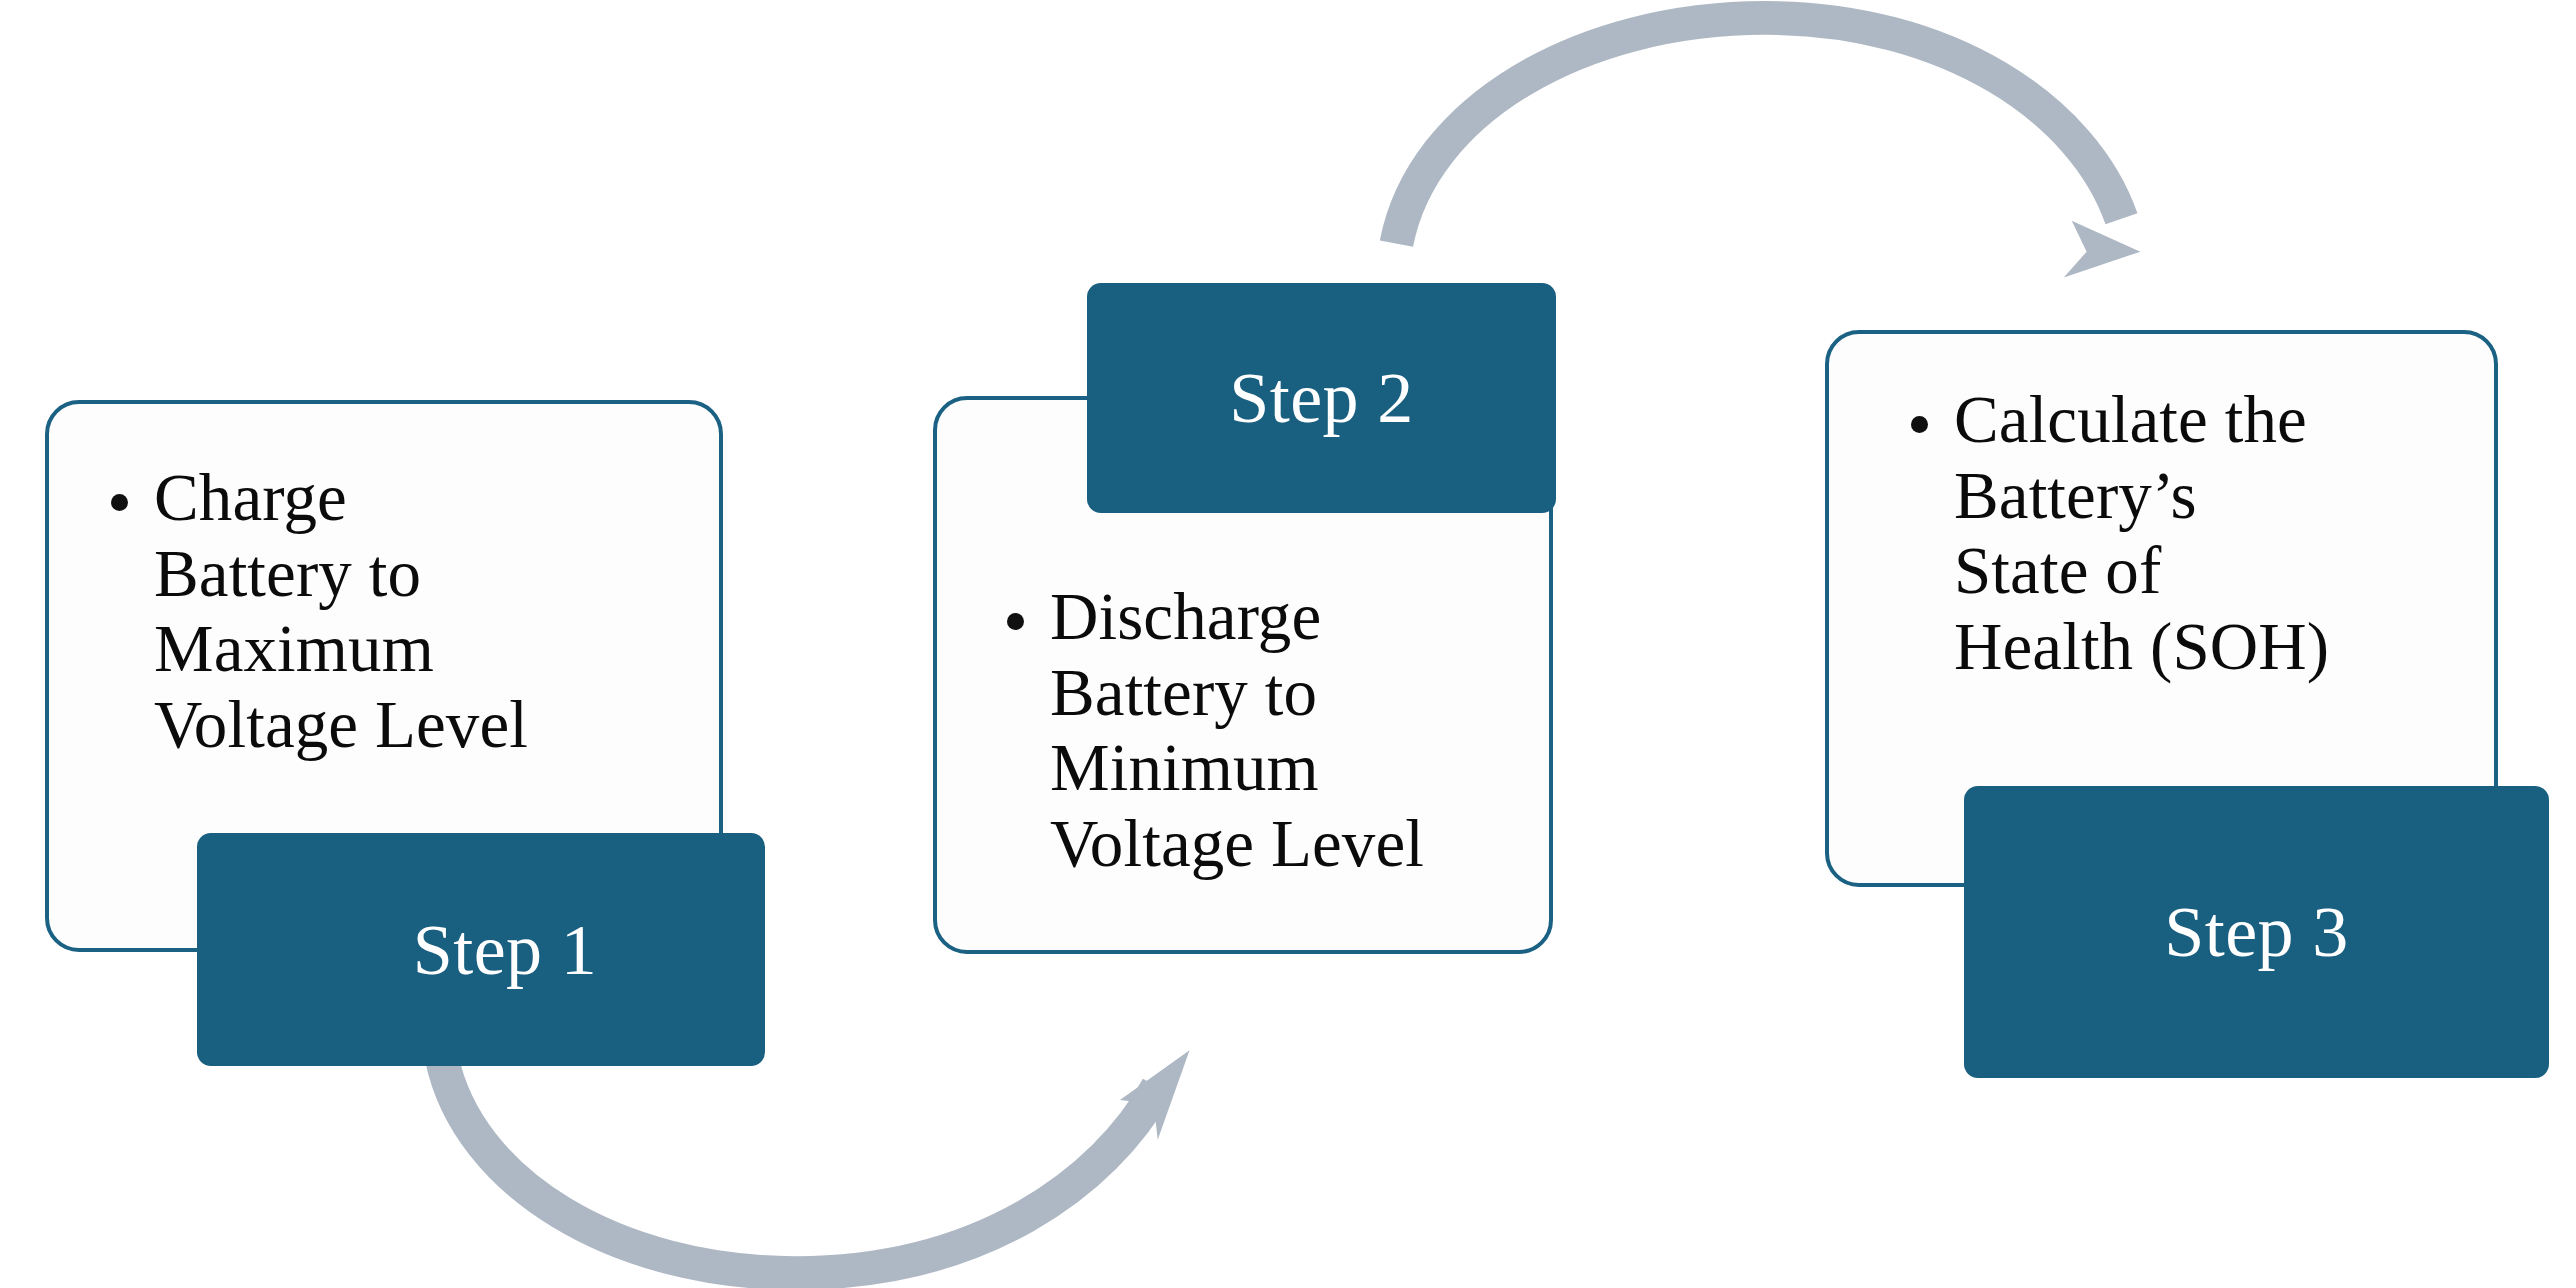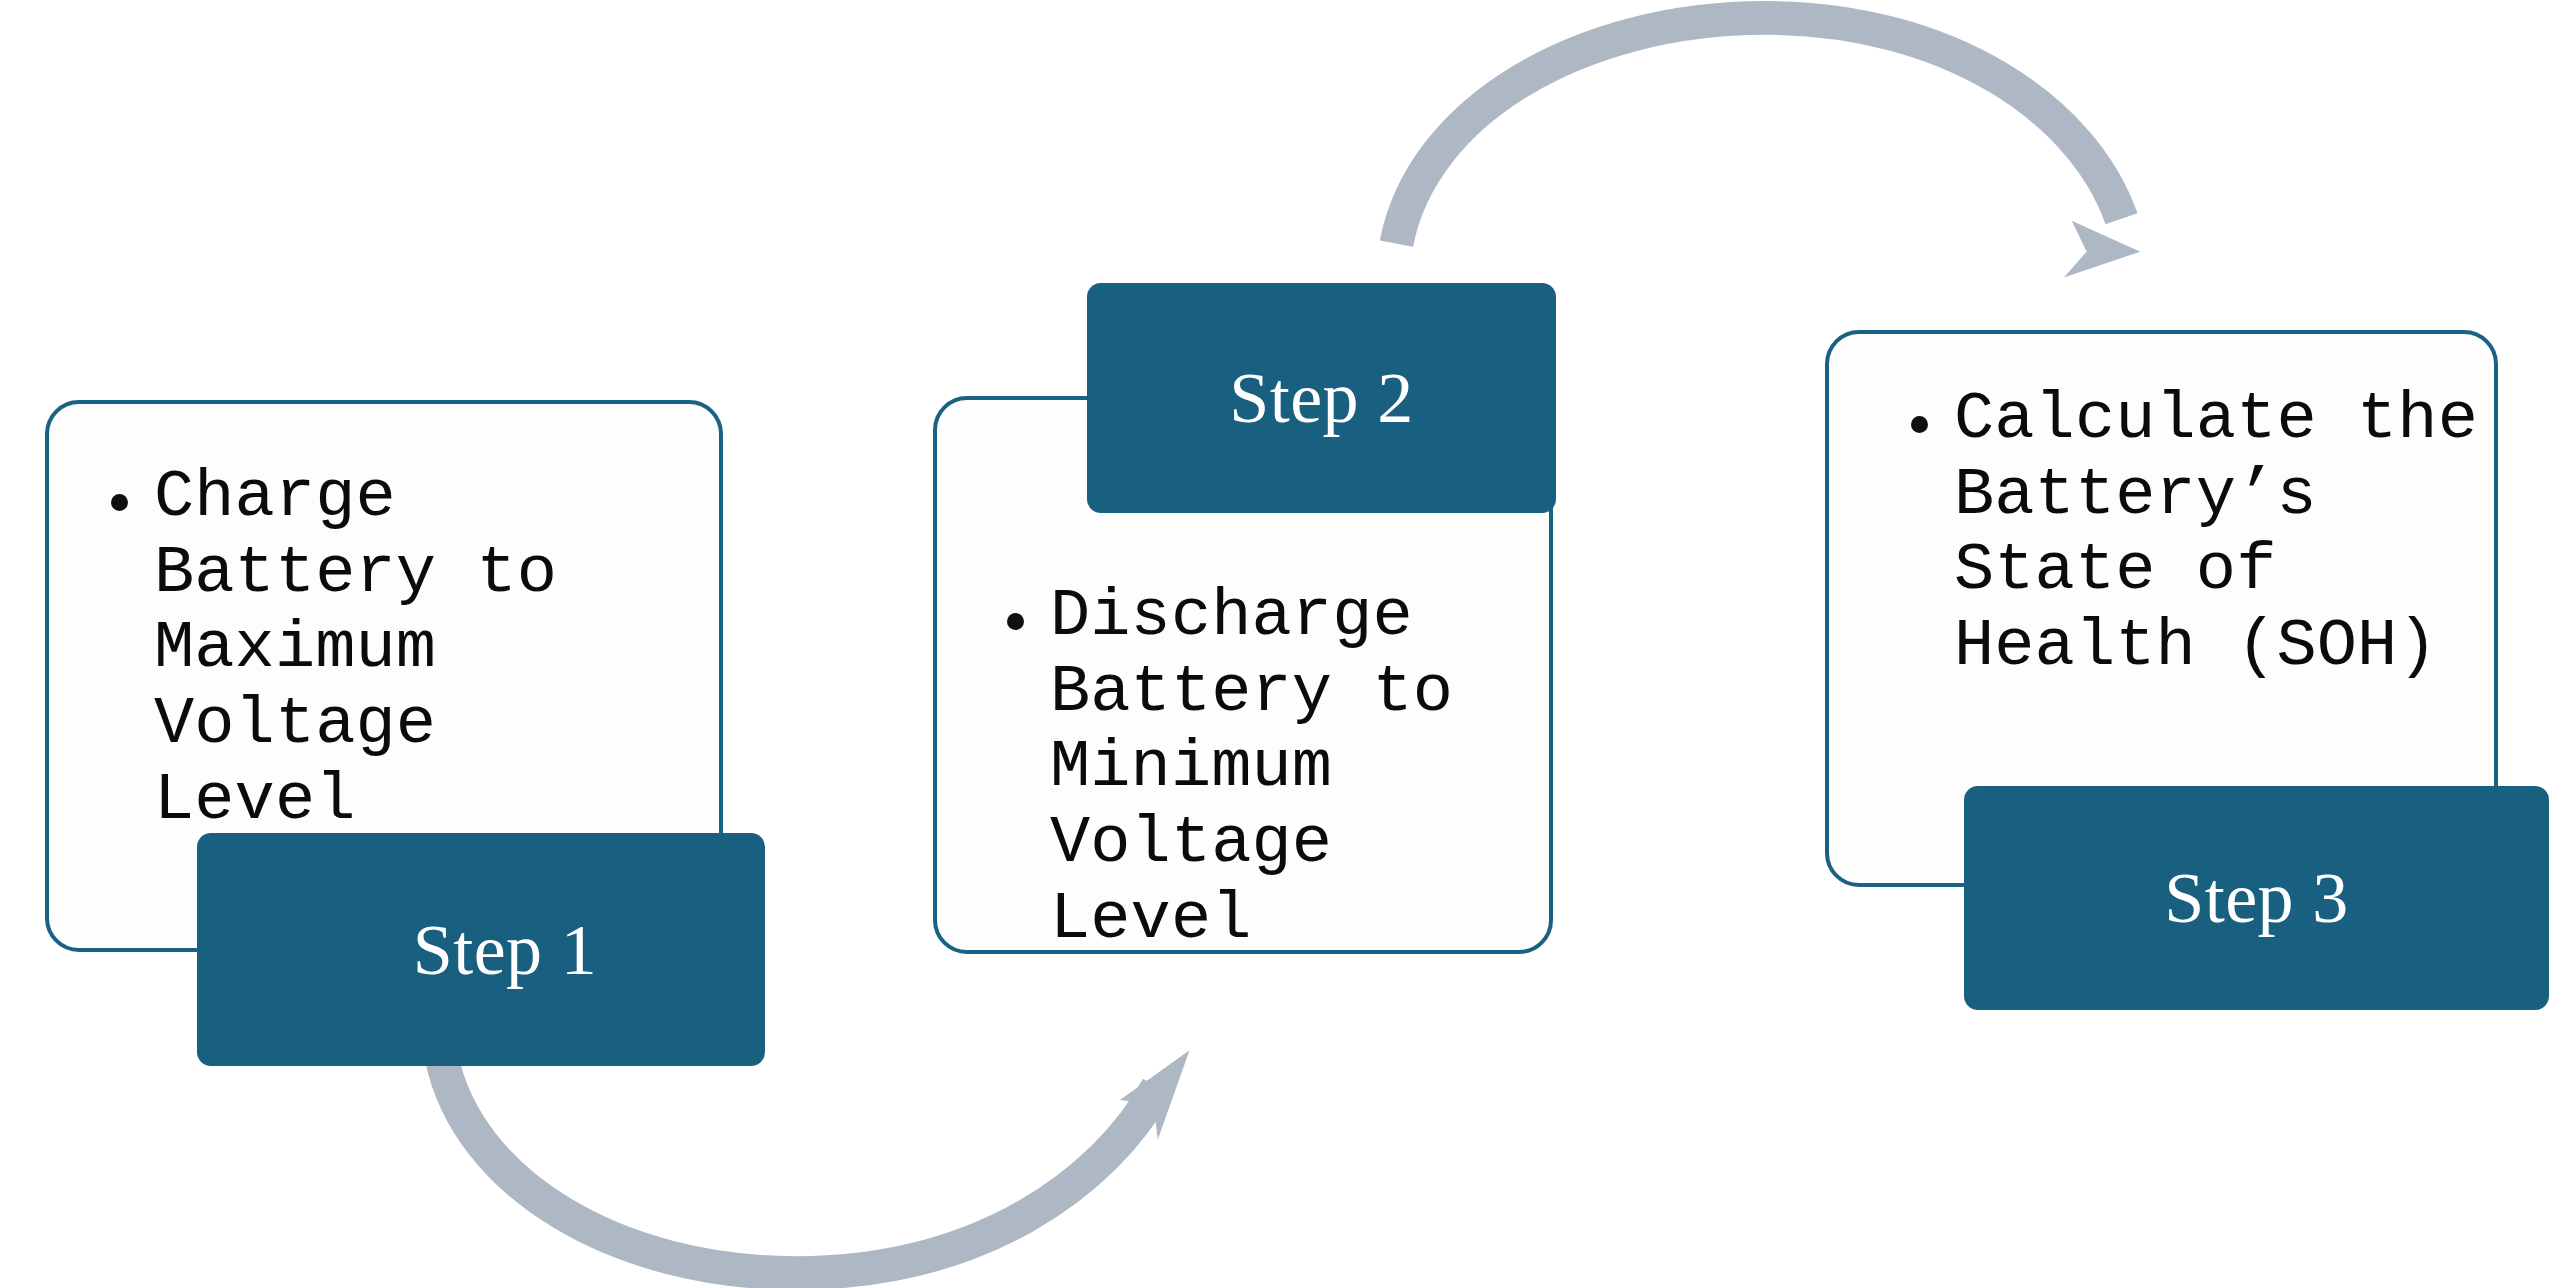--- a/index.html
+++ b/index.html
@@ -48,21 +48,20 @@
     border-radius: 50%;
     background: #101010;
     margin-top: 34px;
   }
   .card-text {
     color: #0b0b0b;
     font-size: 67px;
     line-height: 1.13;
     white-space: pre-line;
     letter-spacing: 0.1px;
-    font-family: Liberation Mono, monospace;
   }
 
   
   .badge {
     position: absolute;
     box-sizing: border-box;
     background: #195f80;
     border-radius: 14px;
     display: flex;
     align-items: center;
@@ -79,21 +78,21 @@
   #badge-1  { left: 197px; top: 833px; width: 568px; height: 233px; padding-left: 48px; }
 
   
   #card-2   { left: 933px; top: 396px; width: 620px; height: 558px; }
   #card-2 .card-body { left: 70px; top: 179px; width: 557px; }
   #badge-2  { left: 1087px; top: 283px; width: 469px; height: 230px; }
 
   
   #card-3   { left: 1825px; top: 330px; width: 673px; height: 557px; }
   #card-3 .card-body { left: 82px; top: 48px; width: 567px; }
-  #badge-3  { left: 1964px; top: 786px; width: 585px; height: 224px; }
+  #badge-3  { left: 1964px; top: 786px; width: 585px; height: 292px; }
 </style>
 </head>
 <body>
 
 <div id="stage">
 
   <svg id="arrow-layer" viewBox="0 0 2590 1295">
 
     <g>
       <path d="M 444 1063

